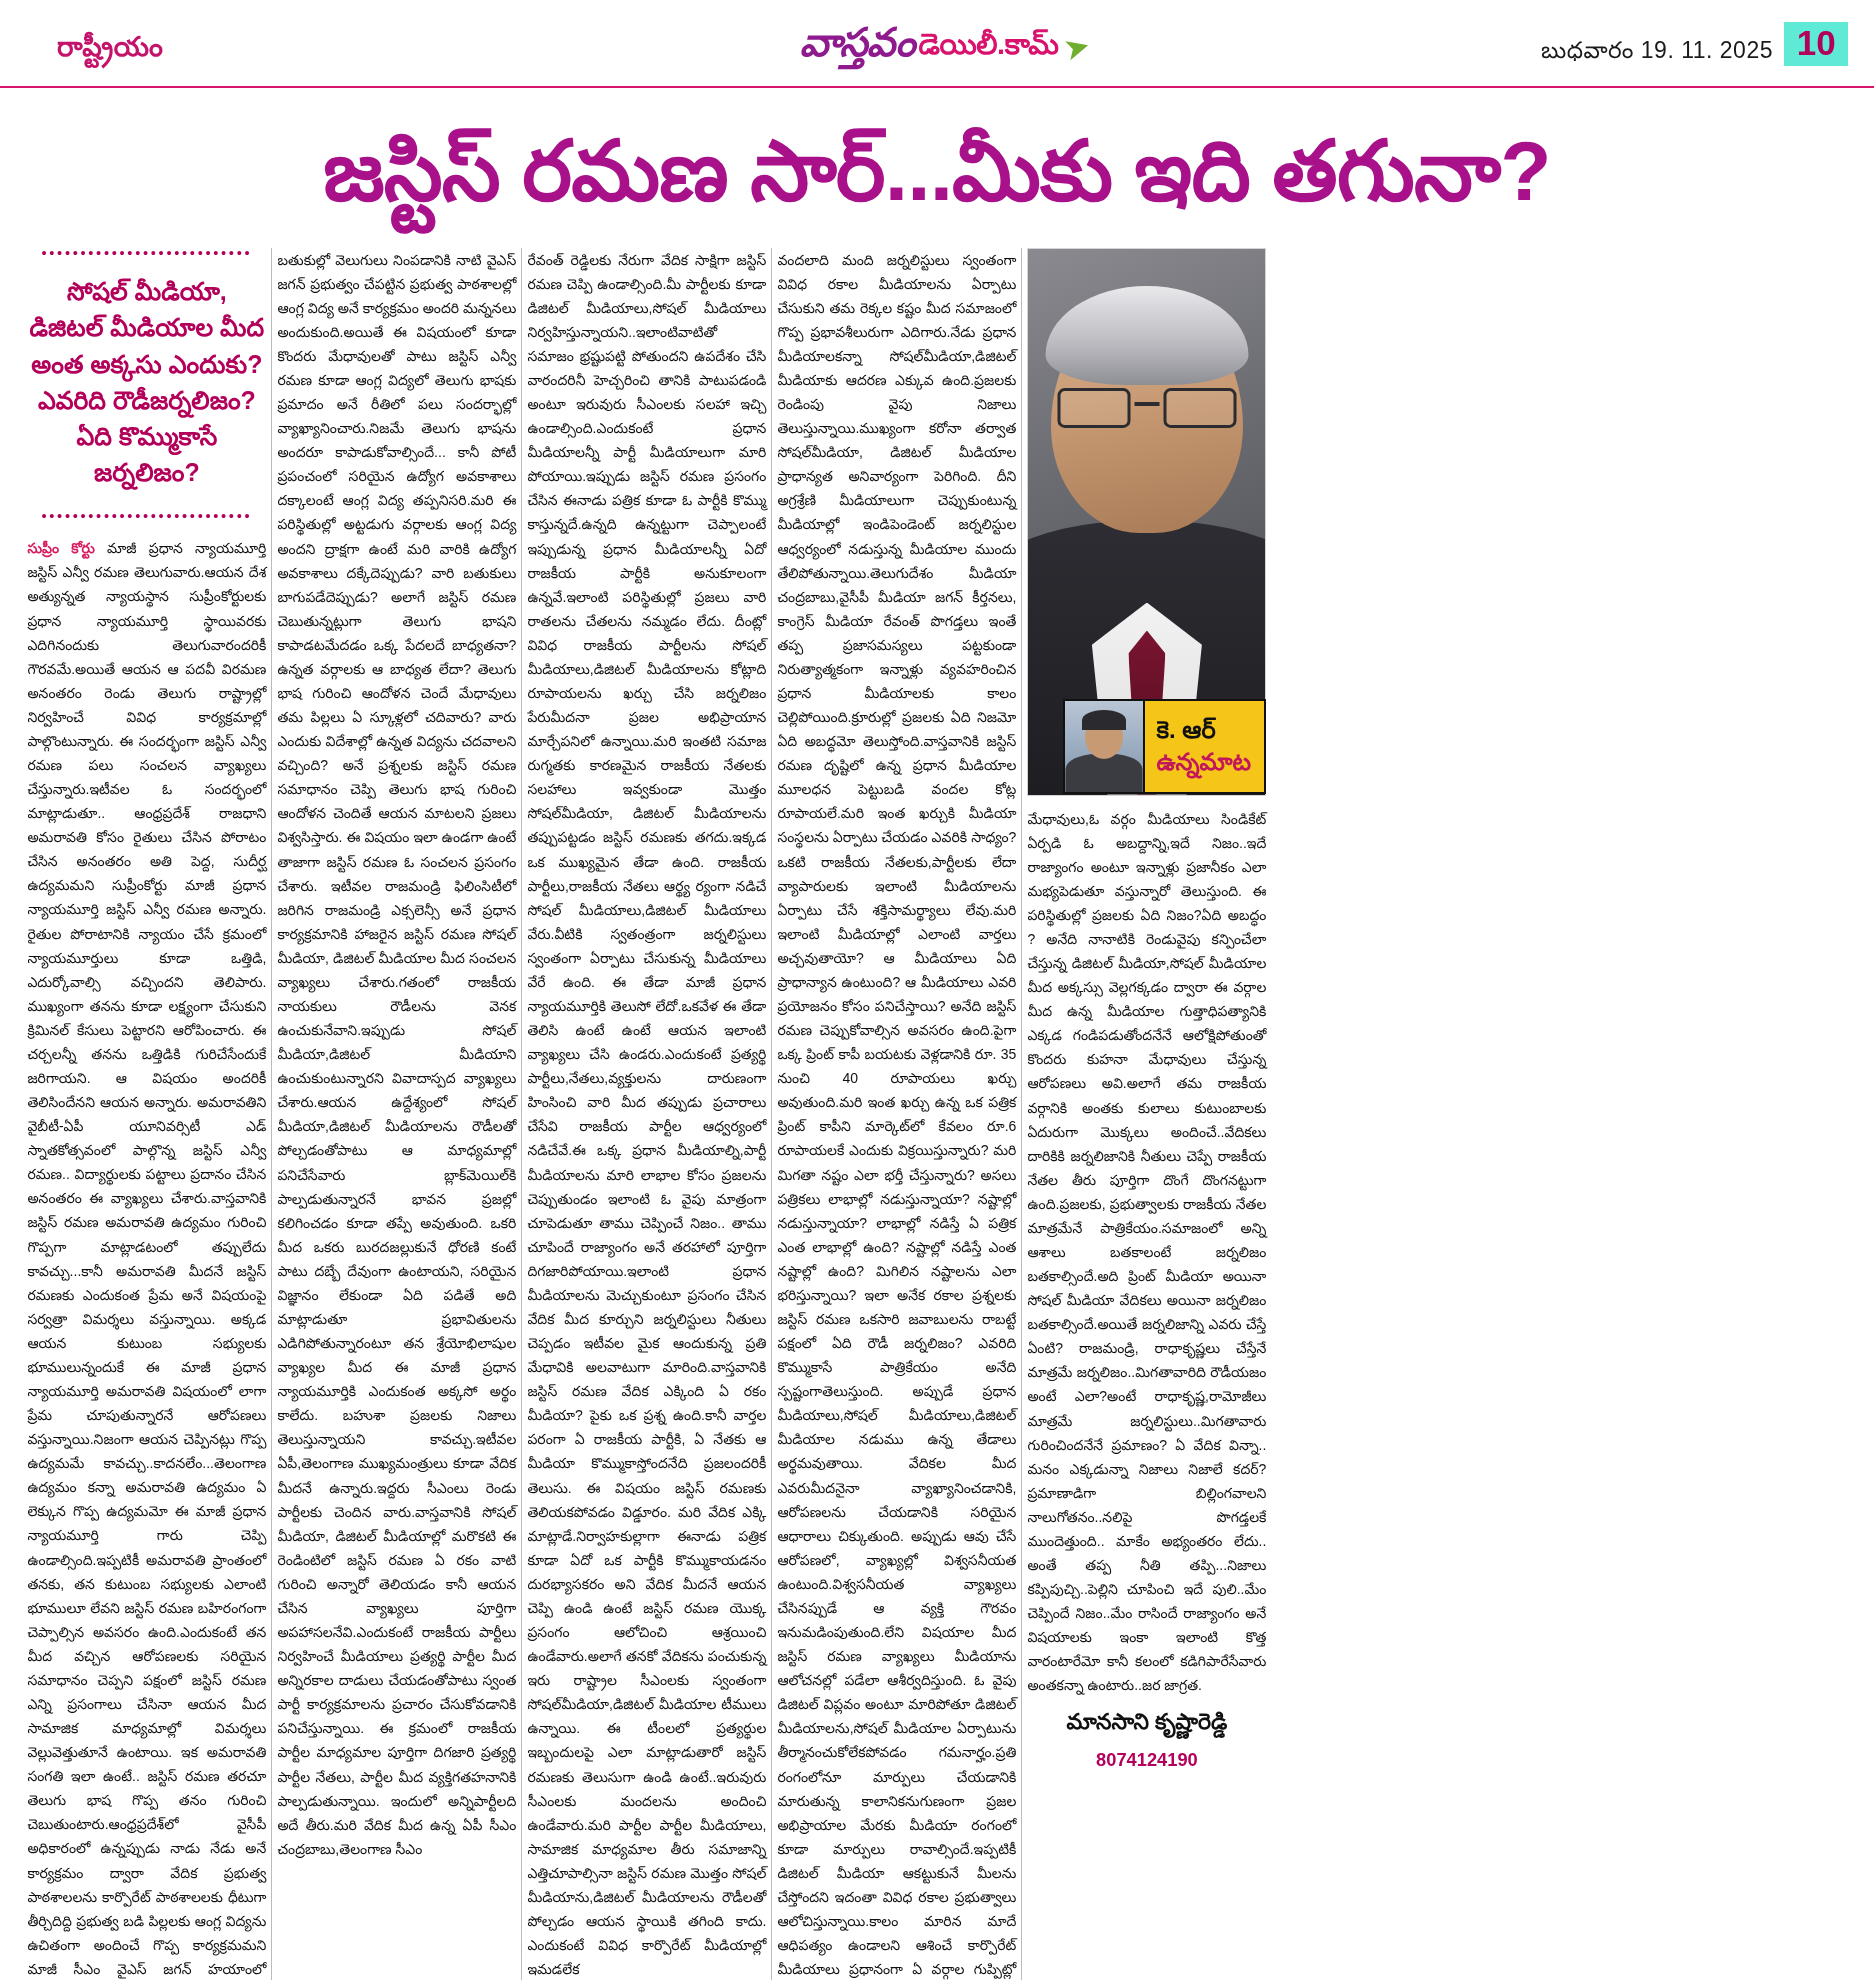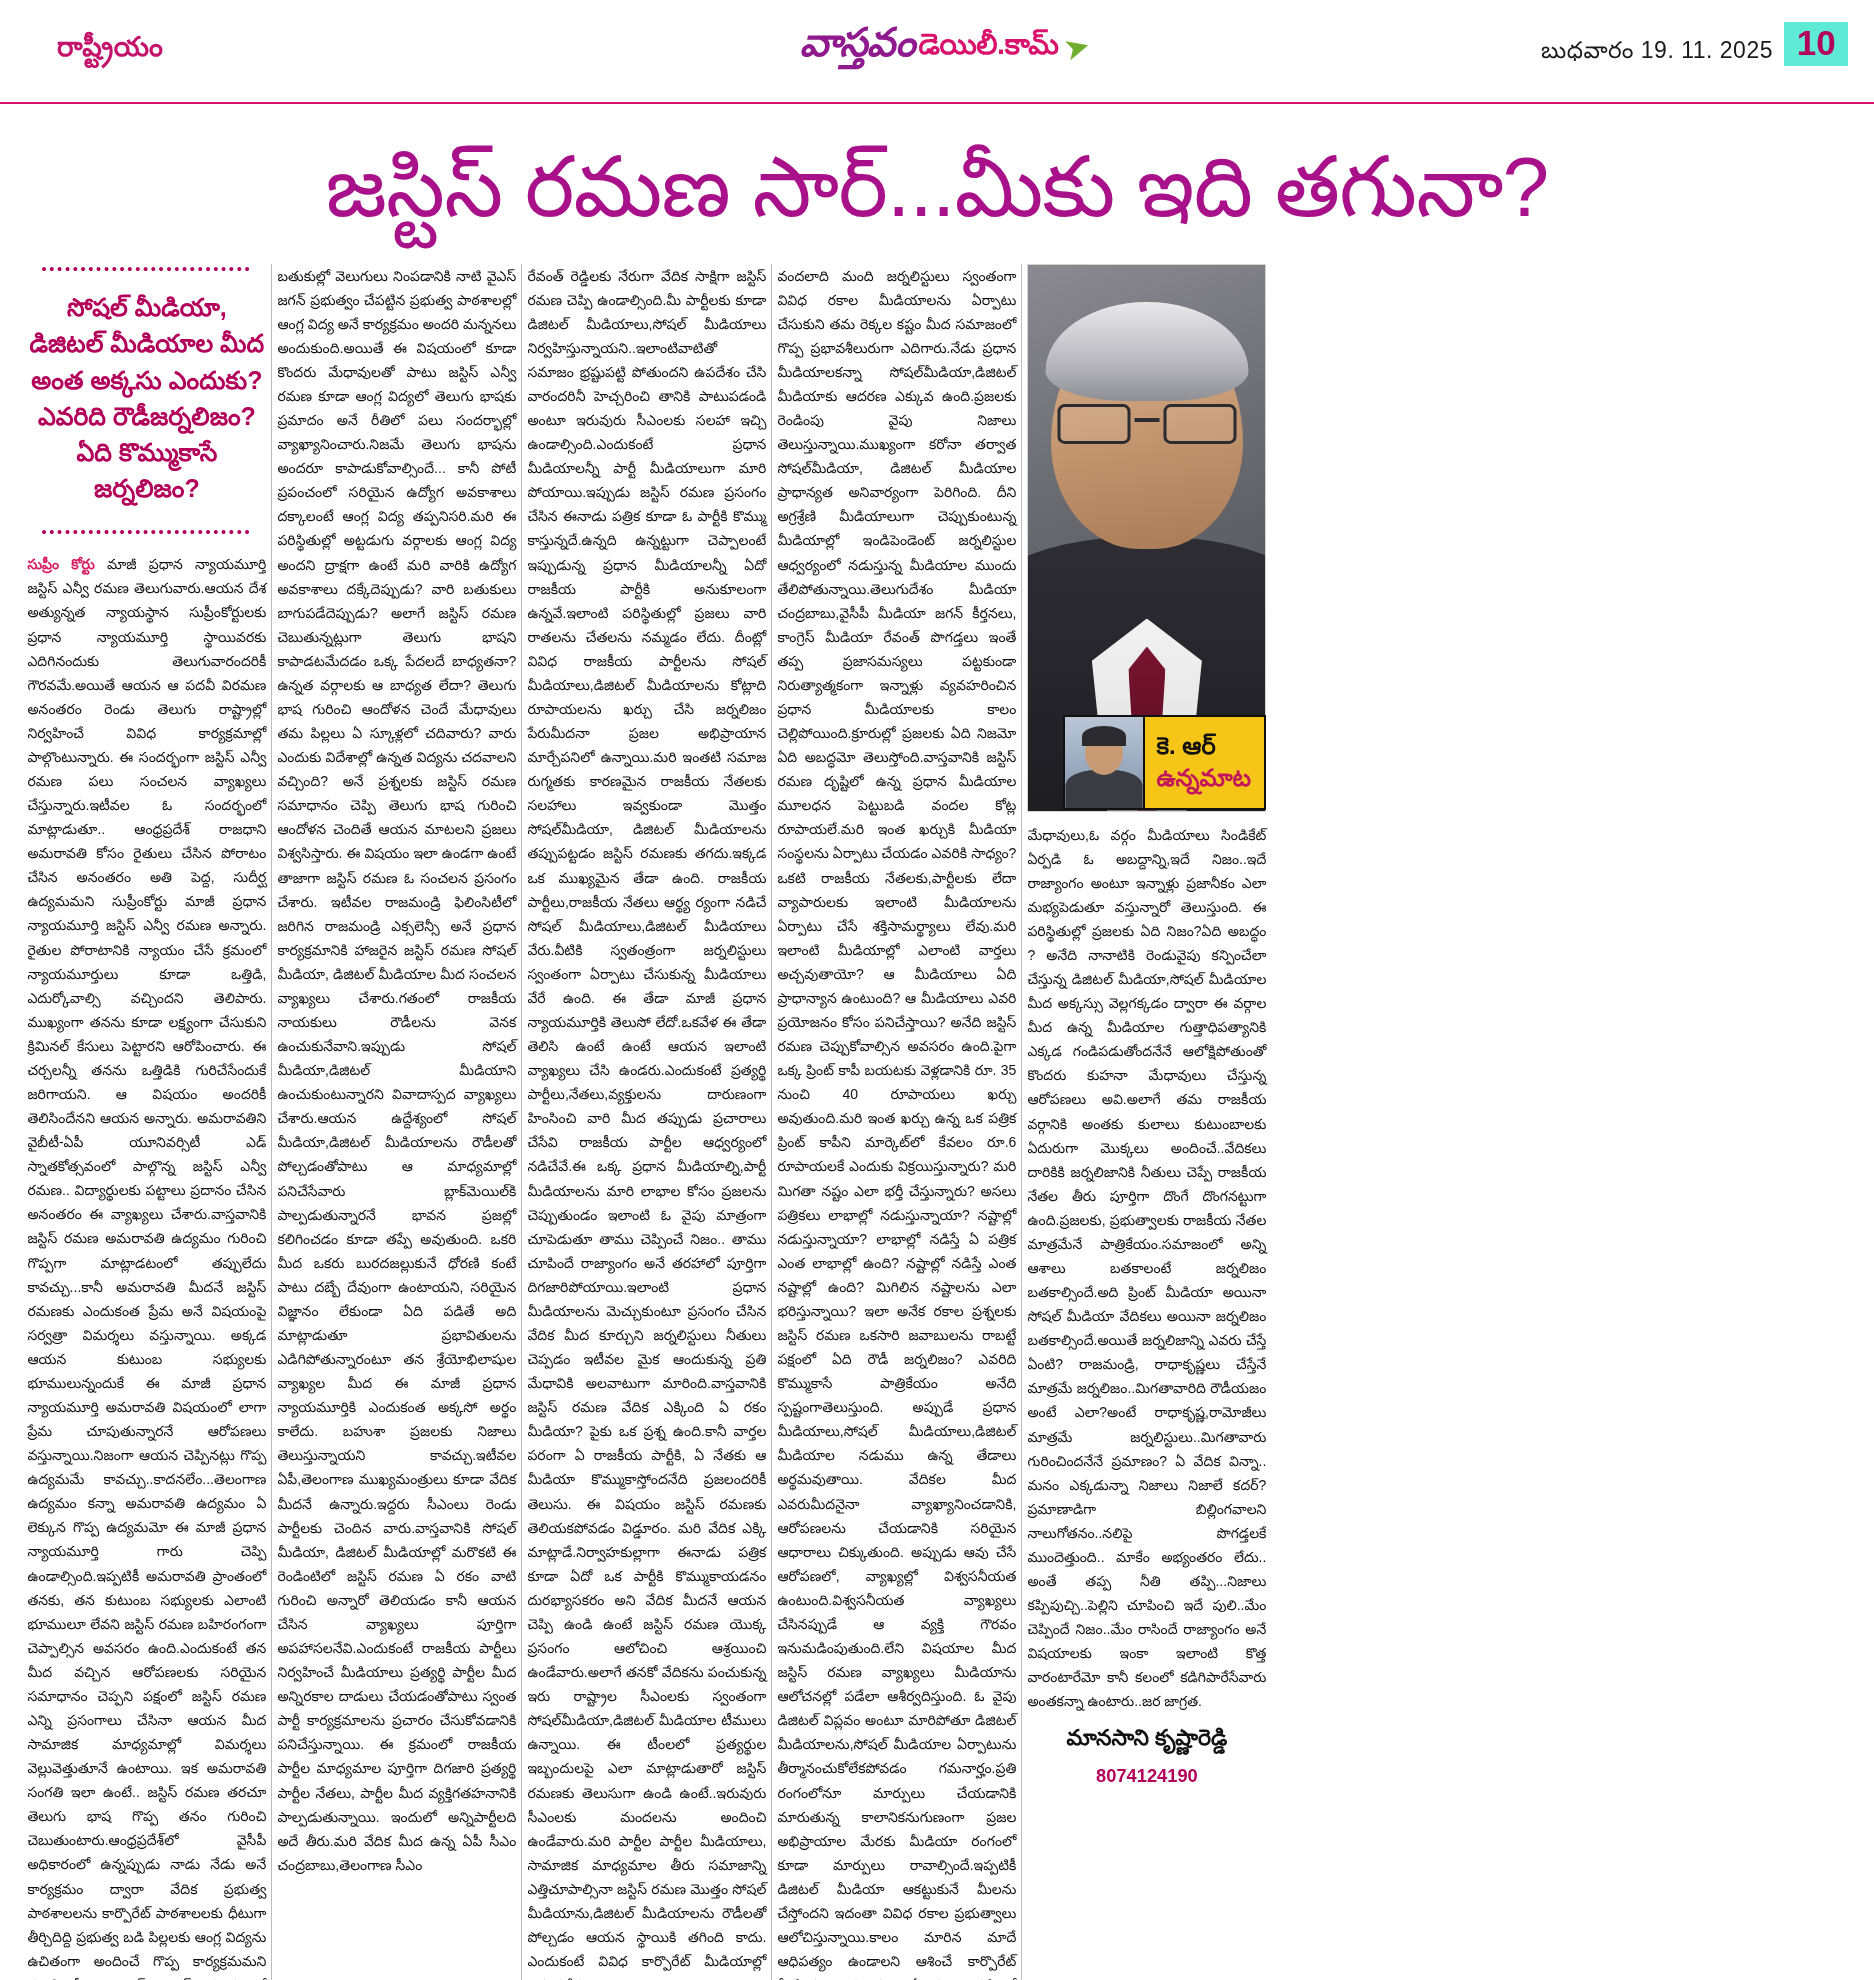--- a/index.html
+++ b/index.html
@@ -11,21 +11,21 @@
     width: 1874px;
     height: 1981px;
     font-family: "Liberation Sans", sans-serif;
     position: relative;
     overflow: hidden;
   }
 
   
   .masthead {
     position: relative;
-    height: 104px;
+    height: 88px;
     border-bottom: 2.7px solid #d8126d;
     padding: 0 24px;
   }
   .masthead-section {
     position: absolute;
     left: 57px;
     top: 31px;
     color: #c4136b;
     font-size: 27.4px;
     font-weight: bold;
@@ -78,21 +78,21 @@
     font-weight: bold;
     padding: 1.8px 12.8px 3.7px 12.8px;
     line-height: 1.1;
   }
 
   
   .headline {
     text-align: center;
     color: #a8118a;
     font-size: 84px;
-    font-weight: normal;
+    font-weight: bold;
     letter-spacing: -0.9px;
     margin: 37px 0 7.3px 0;
     line-height: 1.1;
     white-space: nowrap;
   }
   .headline-rule {
     width: calc(100% - 48px);
     margin: 12.8px auto 0 auto;
     border-bottom: 1.8px solid #111;
     opacity: 0;

